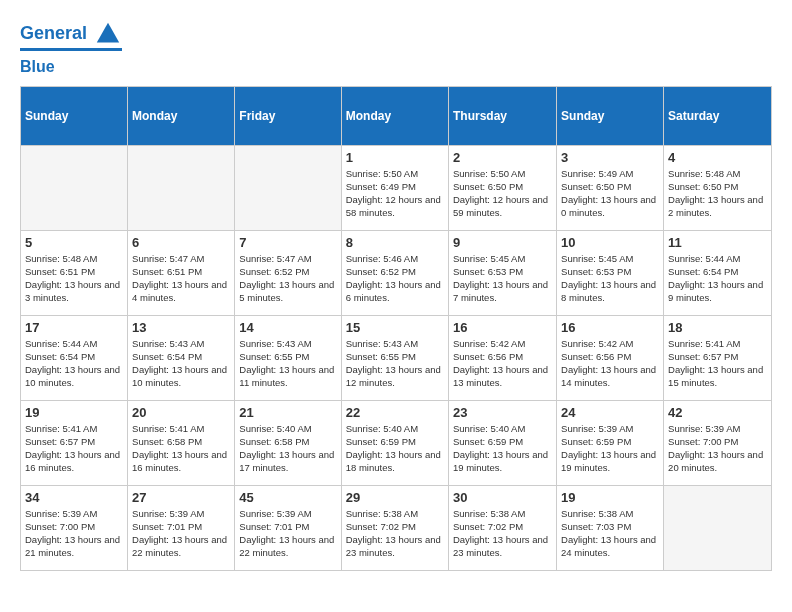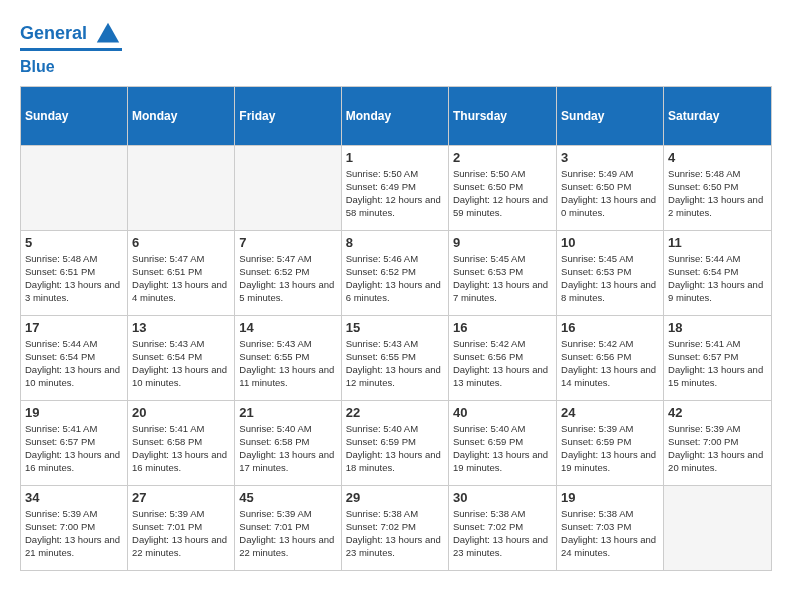--- a/index.html
+++ b/index.html
@@ -216,21 +216,21 @@
         </td>
         <td>
           <div class="day-num">21</div>
           <div class="day-info">Sunrise: 5:40 AM<br>Sunset: 6:58 PM<br>Daylight: 13 hours and 17 minutes.</div>
         </td>
         <td>
           <div class="day-num">22</div>
           <div class="day-info">Sunrise: 5:40 AM<br>Sunset: 6:59 PM<br>Daylight: 13 hours and 18 minutes.</div>
         </td>
         <td>
-          <div class="day-num">40</div>
+          <div class="day-num">23</div>
           <div class="day-info">Sunrise: 5:40 AM<br>Sunset: 6:59 PM<br>Daylight: 13 hours and 19 minutes.</div>
         </td>
         <td>
           <div class="day-num">24</div>
           <div class="day-info">Sunrise: 5:39 AM<br>Sunset: 6:59 PM<br>Daylight: 13 hours and 19 minutes.</div>
         </td>
         <td>
           <div class="day-num">42</div>
           <div class="day-info">Sunrise: 5:39 AM<br>Sunset: 7:00 PM<br>Daylight: 13 hours and 20 minutes.</div>
         </td>

